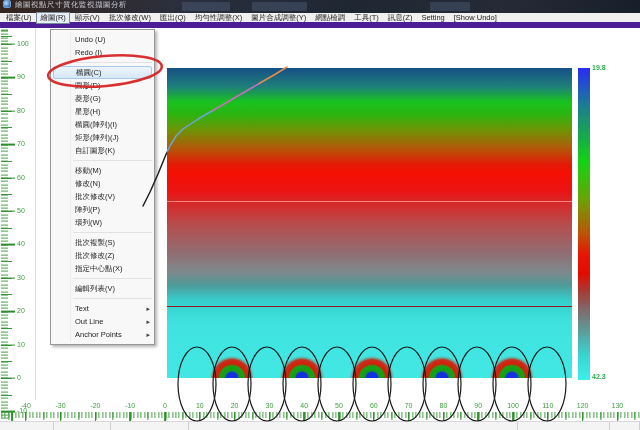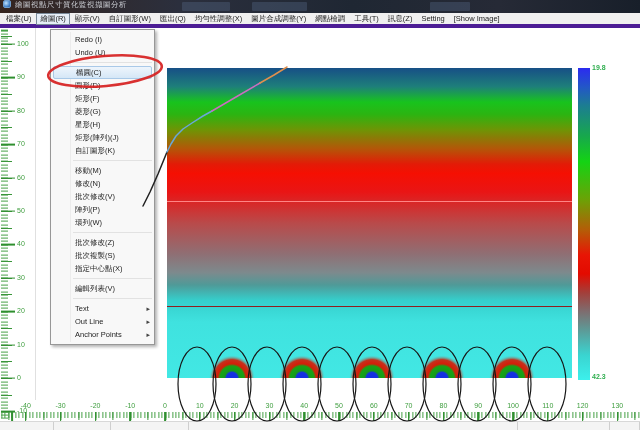--- a/index.html
+++ b/index.html
@@ -12,21 +12,21 @@
     background:linear-gradient(90deg,#35251f,#2b2f3d 28%,#1f2733 55%,#262a36 78%,#181f2a);
     display:flex;align-items:flex-start;}
   .titlebar .patch{position:absolute;top:2px;height:9px;background:rgba(90,110,140,.35);border-radius:1px;}
   .appicon{width:8px;height:8px;margin:0 4px 0 3px;border-radius:2px;
     background:radial-gradient(circle at 35% 35%,#bfe3ff,#3d7dc4 70%,#255a9a);
     border:1px solid #6f9fd0;box-sizing:border-box;z-index:2;}
   .title-text{color:#c9ccd2;font-size:7.5px;letter-spacing:.5px;z-index:2;}
 
   
   .menubar{position:absolute;left:0;top:13px;width:640px;height:15px;background:#f0f0f0;
-    border-bottom:4px solid #4c1d95;display:flex;align-items:center;padding-left:2px;box-sizing:border-box;}
+    border-bottom:6px solid #4c1d95;display:flex;align-items:center;padding-left:2px;box-sizing:border-box;}
   .mi{font-size:7.5px;color:#222;padding:1px 4px;margin-right:1px;white-space:nowrap;}
   .mi.active{border:1px solid #7a8a99;background:#e6eef7;padding:0 3px;}
 
   
   .workspace{position:absolute;left:0;top:28px;width:640px;height:393px;background:#fff;}
   .client-border{position:absolute;left:35px;top:0;width:1px;height:372px;background:#e0e0e0;}
 
   
   .vruler{position:absolute;left:0;top:0;width:34px;height:392px;}
   .vruler .t{position:absolute;left:1px;top:0;height:100%;}
@@ -77,29 +77,29 @@
     <div class="patch" style="left:252px;width:55px"></div>
     <div class="patch" style="left:430px;width:40px"></div>
     <div class="appicon"></div>
     <div class="title-text">繪圖視點尺寸質化監視擷圖分析</div>
   </div>
 
   <div class="menubar">
       <span class="mi">檔案(U)</span>
       <span class="mi active">繪圖(R)</span>
       <span class="mi">顯示(V)</span>
-      <span class="mi">自訂圖形(W)</span>
+      <span class="mi">批次修改(W)</span>
       <span class="mi">匯出(Q)</span>
       <span class="mi">均勻性調整(X)</span>
       <span class="mi">圖片合成調整(Y)</span>
       <span class="mi">網點檢調</span>
       <span class="mi">工具(T)</span>
       <span class="mi">訊息(Z)</span>
       <span class="mi">Setting</span>
-      <span class="mi">[Show Image]</span>
+      <span class="mi">[Show Undo]</span>
     </div>
 
   <div class="workspace">
     <div class="client-border"></div>
 
     <div class="vruler">
       <div class="t minor"></div>
       <div class="t med"></div>
       <div class="t major"></div>
     <div class="rlabel" style="left: 17px; top: 12px;">100</div>
@@ -144,39 +144,39 @@
         <div class="hline" style="top: 133px; background: rgb(255, 133, 133);"></div>
         <div class="hline" style="top: 238px; background: rgb(143, 31, 31);"></div>
       </div>
 
     <div class="colorbar" style="background: linear-gradient(rgb(43, 43, 240) 0%, rgb(35, 86, 200) 6%, rgb(28, 125, 146) 12%, rgb(23, 169, 75) 22%, rgb(20, 211, 20) 30%, rgb(106, 163, 6) 42%, rgb(181, 92, 7) 52%, rgb(232, 21, 5) 60%, rgb(227, 11, 0) 66%, rgb(163, 63, 58) 72%, rgb(126, 109, 111) 78%, rgb(93, 154, 151) 84%, rgb(58, 212, 208) 92%, rgb(60, 240, 236) 100%);"></div>
     <div class="cb-label" style="top:36px">19.8</div>
     <div class="cb-label" style="top:345px">42.3</div>
 
     <div class="dropdown">
       <div class="gutter"></div>
-    <div class="ditem">Redo (I)</div>
-        <div class="ditem">Undo (U)</div>
+    <div class="ditem">Undo (U)</div>
+        <div class="ditem">Redo (I)</div>
         <div class="sep"></div>
         <div class="ditem hl">橢圓(C)</div>
         <div class="ditem">圓形(D)</div>
-        <div class="ditem">矩形(F)</div>
         <div class="ditem">菱形(G)</div>
         <div class="ditem">星形(H)</div>
+        <div class="ditem">橢圓(陣列)(I)</div>
         <div class="ditem">矩形(陣列)(J)</div>
         <div class="ditem">自訂圖形(K)</div>
         <div class="sep"></div>
         <div class="ditem">移動(M)</div>
         <div class="ditem">修改(N)</div>
         <div class="ditem">批次修改(V)</div>
         <div class="ditem">陣列(P)</div>
         <div class="ditem">環列(W)</div>
         <div class="sep"></div>
+        <div class="ditem">批次複製(S)</div>
         <div class="ditem">批次修改(Z)</div>
-        <div class="ditem">批次複製(S)</div>
         <div class="ditem">指定中心點(X)</div>
         <div class="sep"></div>
         <div class="ditem">編輯列表(V)</div>
         <div class="sep"></div>
         <div class="ditem">Text<span class="arrow">▸</span></div>
         <div class="ditem">Out Line<span class="arrow">▸</span></div>
         <div class="ditem">Anchor Points<span class="arrow">▸</span></div>
       </div>
   </div>
 

